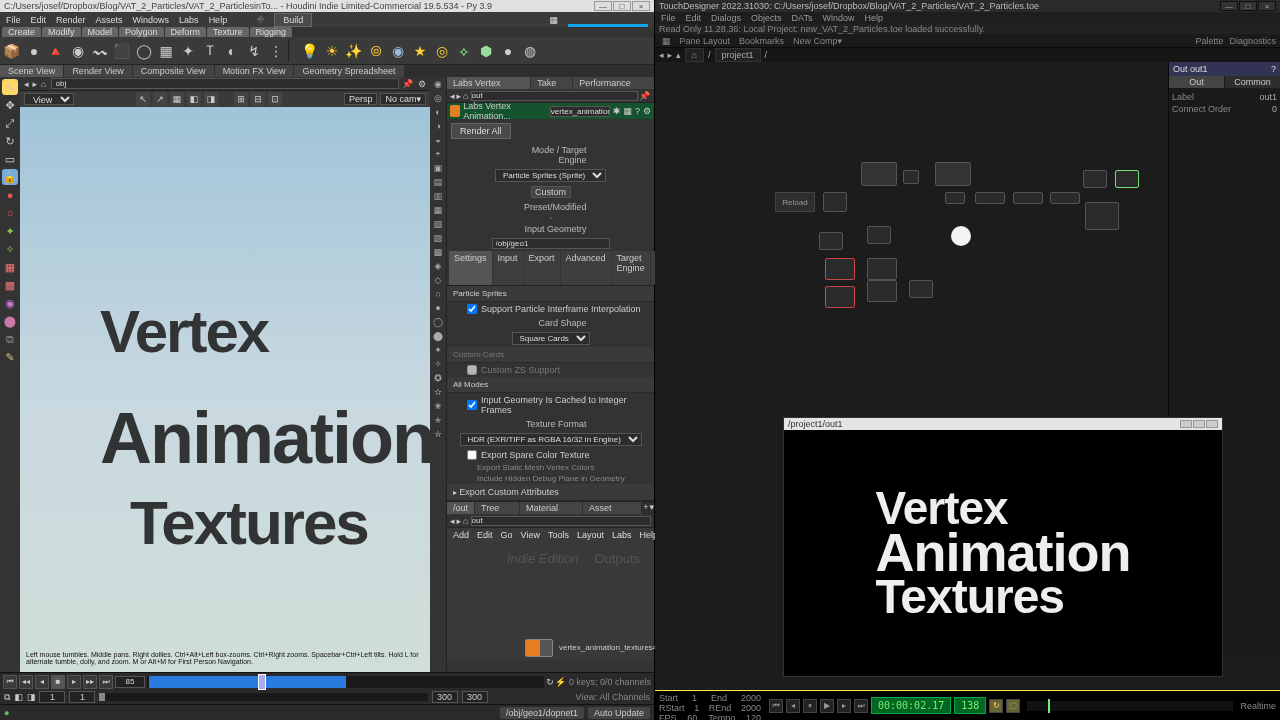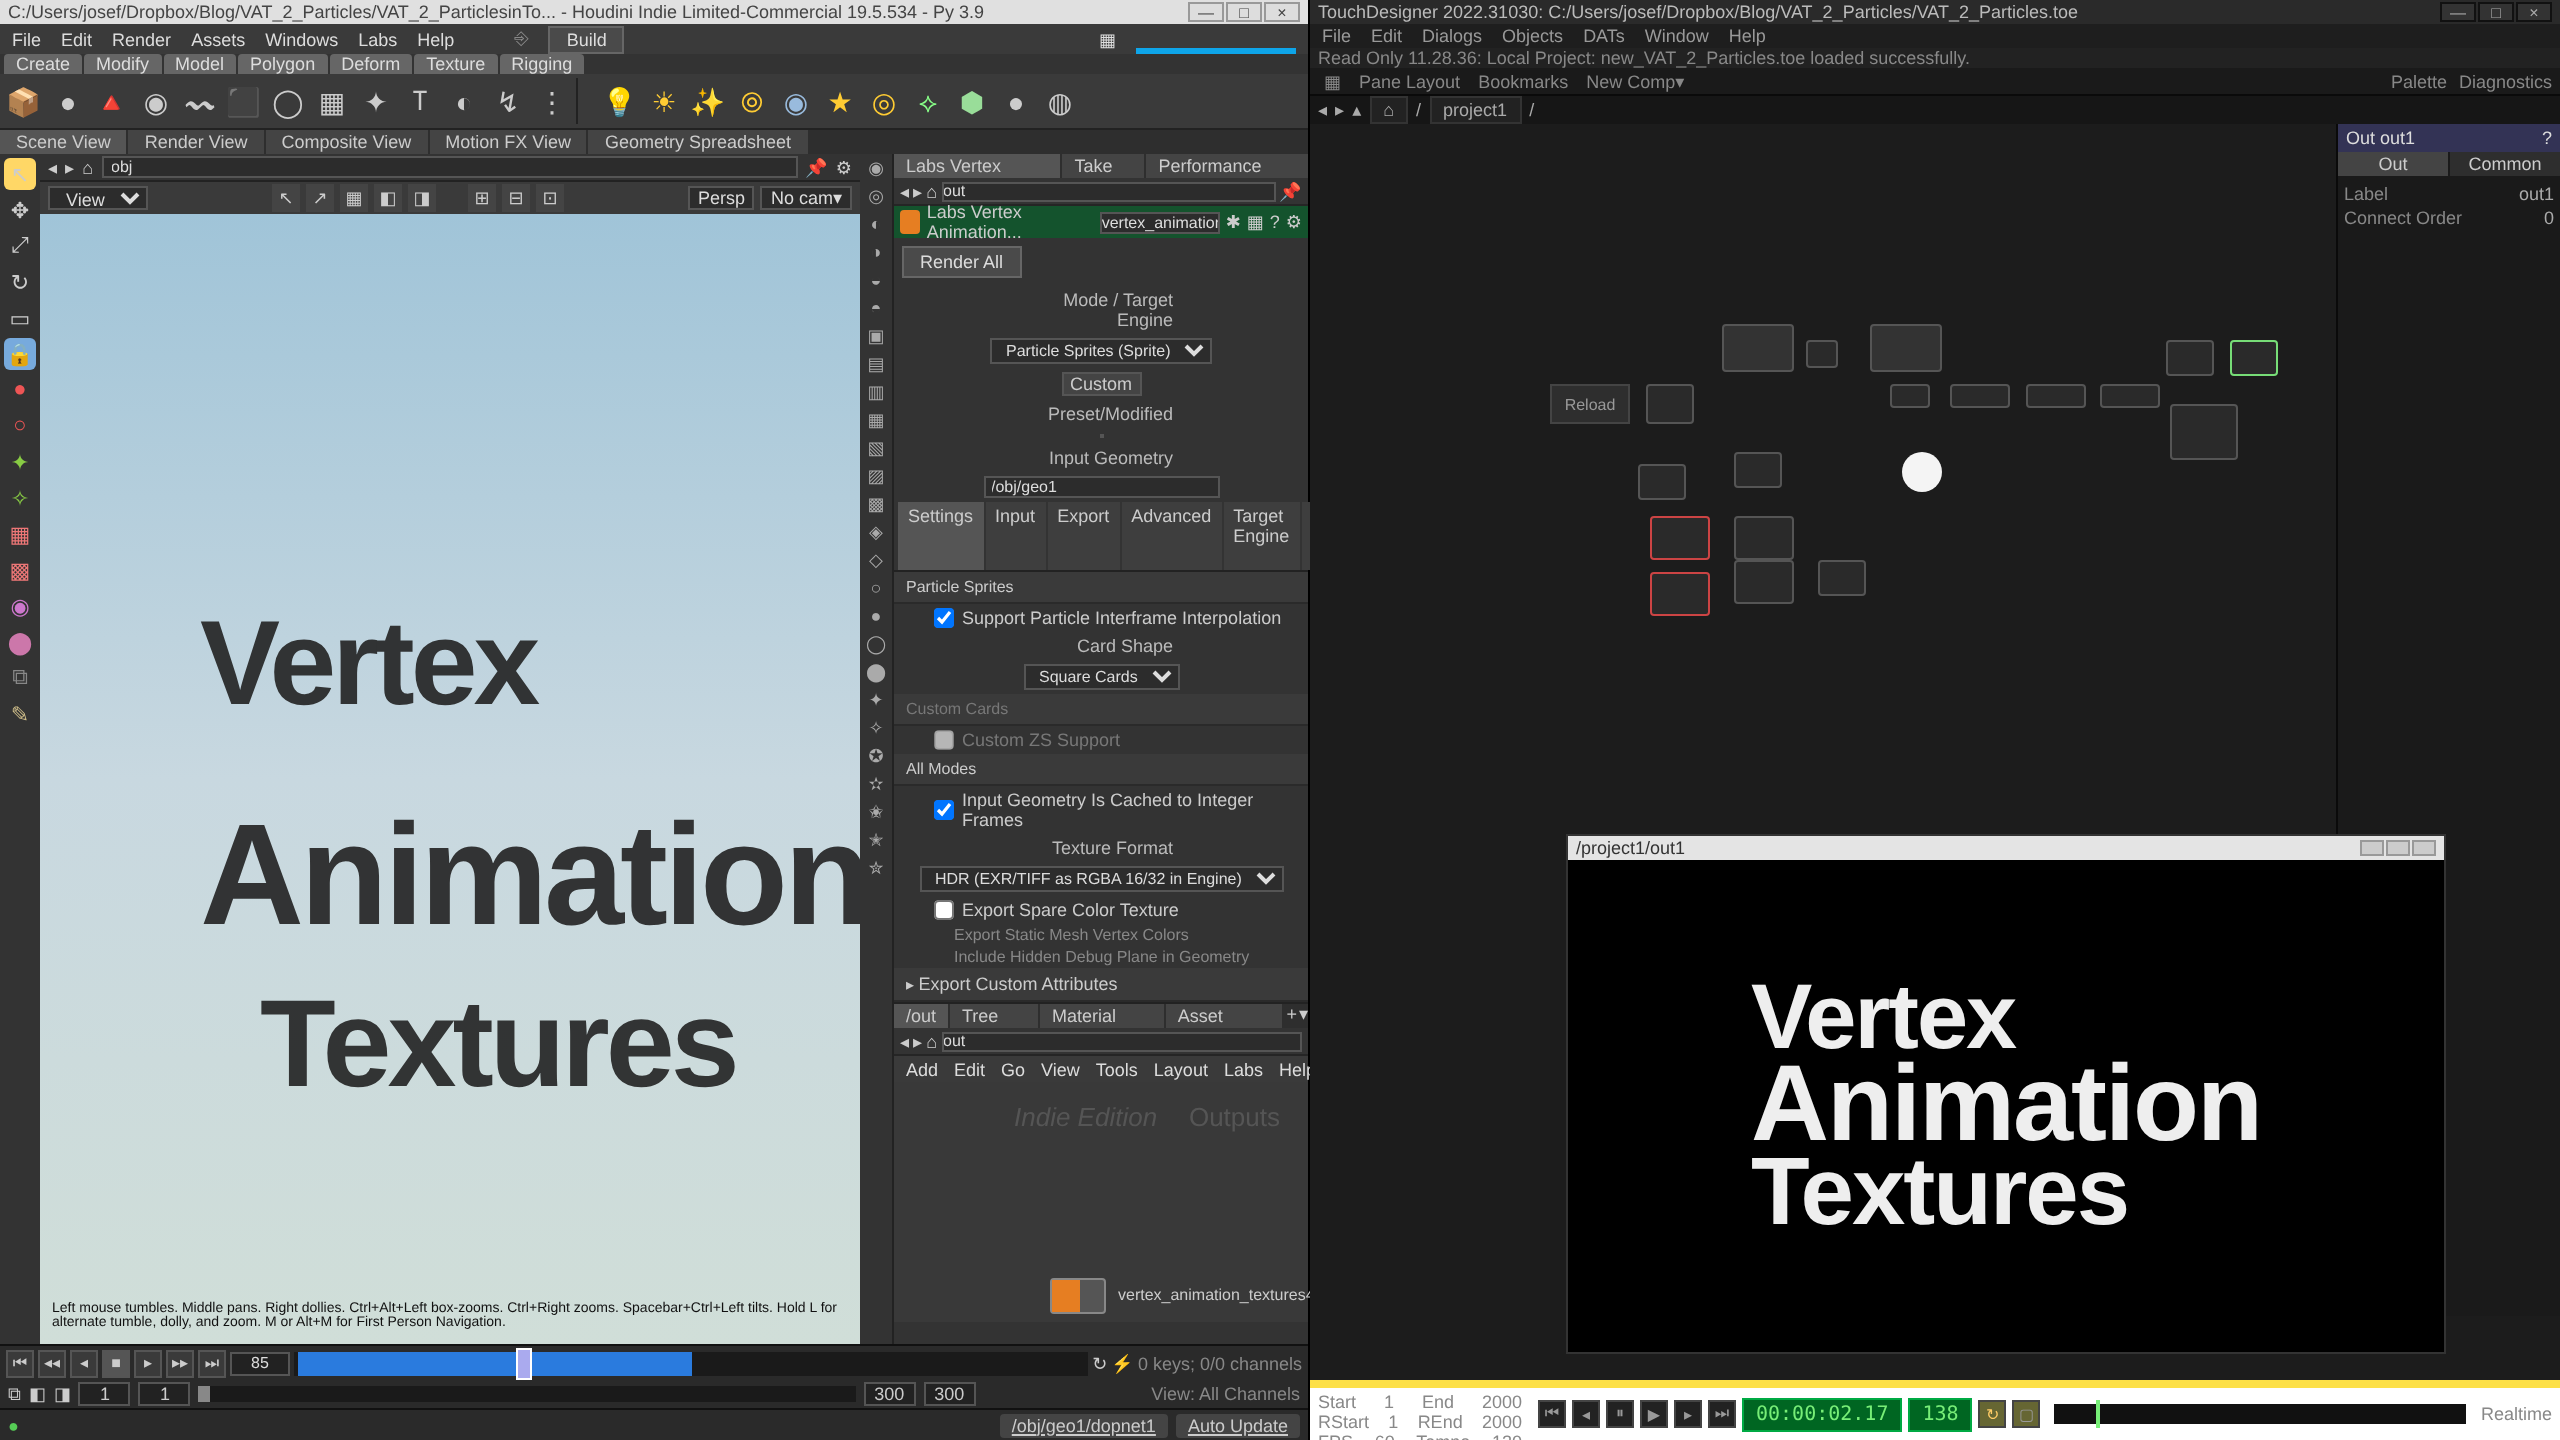--- a/index.html
+++ b/index.html
@@ -79,21 +79,21 @@
 .net-nodename { position:absolute; color:#ccc; font-size:8px; }
 
 
 .timeline { height:18px; background:#2a2a2a; display:flex; align-items:center; gap:2px; padding:0 3px; border-top:1px solid #111; }
 .play-btn { width:14px; height:14px; background:#3a3a3a; border:1px solid #555; display:flex; align-items:center; justify-content:center; cursor:pointer; font-size:8px; }
 .frame-field { width:30px; height:12px; background:#222; border:1px solid #555; color:#ddd; font-size:8px; text-align:center; }
 .tl-track { flex:1; height:12px; background:#1a1a1a; position:relative; }
 .tl-range { position:absolute; left:2px; right:50%; height:100%; background:#2a7bde; }
 .tl-head { position:absolute; left:28%; top:-2px; width:8px; height:16px; background:#aae; border:1px solid #fff; }
 .statusbar { height:16px; background:#2a2a2a; display:flex; align-items:center; gap:4px; padding:0 4px; border-top:1px solid #111; font-size:8px; }
-.status-chip { background:#444; padding:1px 6px; border-radius:2px; color:#ccc;text-decoration:underline; }
+.status-chip { background:#444; padding:1px 6px; border-radius:2px; color:#ccc; }
 .tl2 { height:14px; background:#2a2a2a; display:flex; align-items:center; padding:0 4px; gap:4px; }
 .tl2 .num { width:26px; background:#222; border:1px solid #555; text-align:center; }
 .tl2 .track { flex:1; height:8px; background:#1a1a1a; position:relative; }
 .tl2 .knob { position:absolute; left:0; width:6px; height:8px; background:#888; }
 
 
 .td-menubar { height:12px; background:#1e1e1e; display:flex; gap:10px; padding:0 6px; color:#999; font-size:8px; align-items:center; }
 .td-toolbar { height:14px; background:#1a1a1a; display:flex; align-items:center; gap:6px; padding:0 4px; font-size:8px; color:#888; border-bottom:1px solid #0a0a0a; }
 .td-tool-grp { display:flex; gap:3px; }
 .td-tool-grp span { padding:0 3px; cursor:pointer; }
@@ -119,21 +119,21 @@
 
 
 .td-viewer { position:absolute; background:#000; border:1px solid #333; }
 .td-viewer-head { height:12px; background:#e4e4e4; display:flex; align-items:center; padding:0 4px; font-size:7px; color:#333; }
 .td-viewer-head .vbtns { margin-left:auto; display:flex; gap:1px; }
 .td-viewer-head .vb { width:12px; height:8px; background:#ccc; border:1px solid #999; }
 .td-viewer-body { width:100%; height:calc(100% - 12px); background:#000; display:flex; align-items:center; justify-content:center; }
 .scatter-white { color:#eee; font-weight:900; font-family:Arial; line-height:1; text-align:left; }
 
 
-.td-timeline { height:30px; background:#ffffff; border-top:4px solid #fde047; display:flex;margin-top:32px; }
+.td-timeline { height:30px; background:#000000; border-top:1px solid #fde047; display:flex;margin-top:32px; }
 .td-tl-info { width:110px; padding:2px 4px; font-size:7px; color:#888; }
 .td-tl-info .r { display:flex; justify-content:space-between; }
 .td-tl-main { flex:1; display:flex; align-items:center; gap:3px; padding:0 4px; }
 .td-tl-btn { width:14px; height:14px; background:#222; border:1px solid #444; display:flex; align-items:center; justify-content:center; font-size:8px; cursor:pointer; color:#999; }
 .td-tc { background:#062; color:#7e7; padding:2px 6px; font-family:monospace; font-size:10px; border:1px solid #0a4; }
 .td-frame { background:#062; color:#7e7; padding:2px 6px; font-family:monospace; font-size:10px; border:1px solid #0a4; }
 .td-tl-track { flex:1; height:10px; background:#111; position:relative; margin:0 4px; }
 .td-tl-track .phead { position:absolute; left:10%; width:2px; height:14px; top:-2px; background:#7e7; }
 select,input { font-family:inherit; }
 </style>

